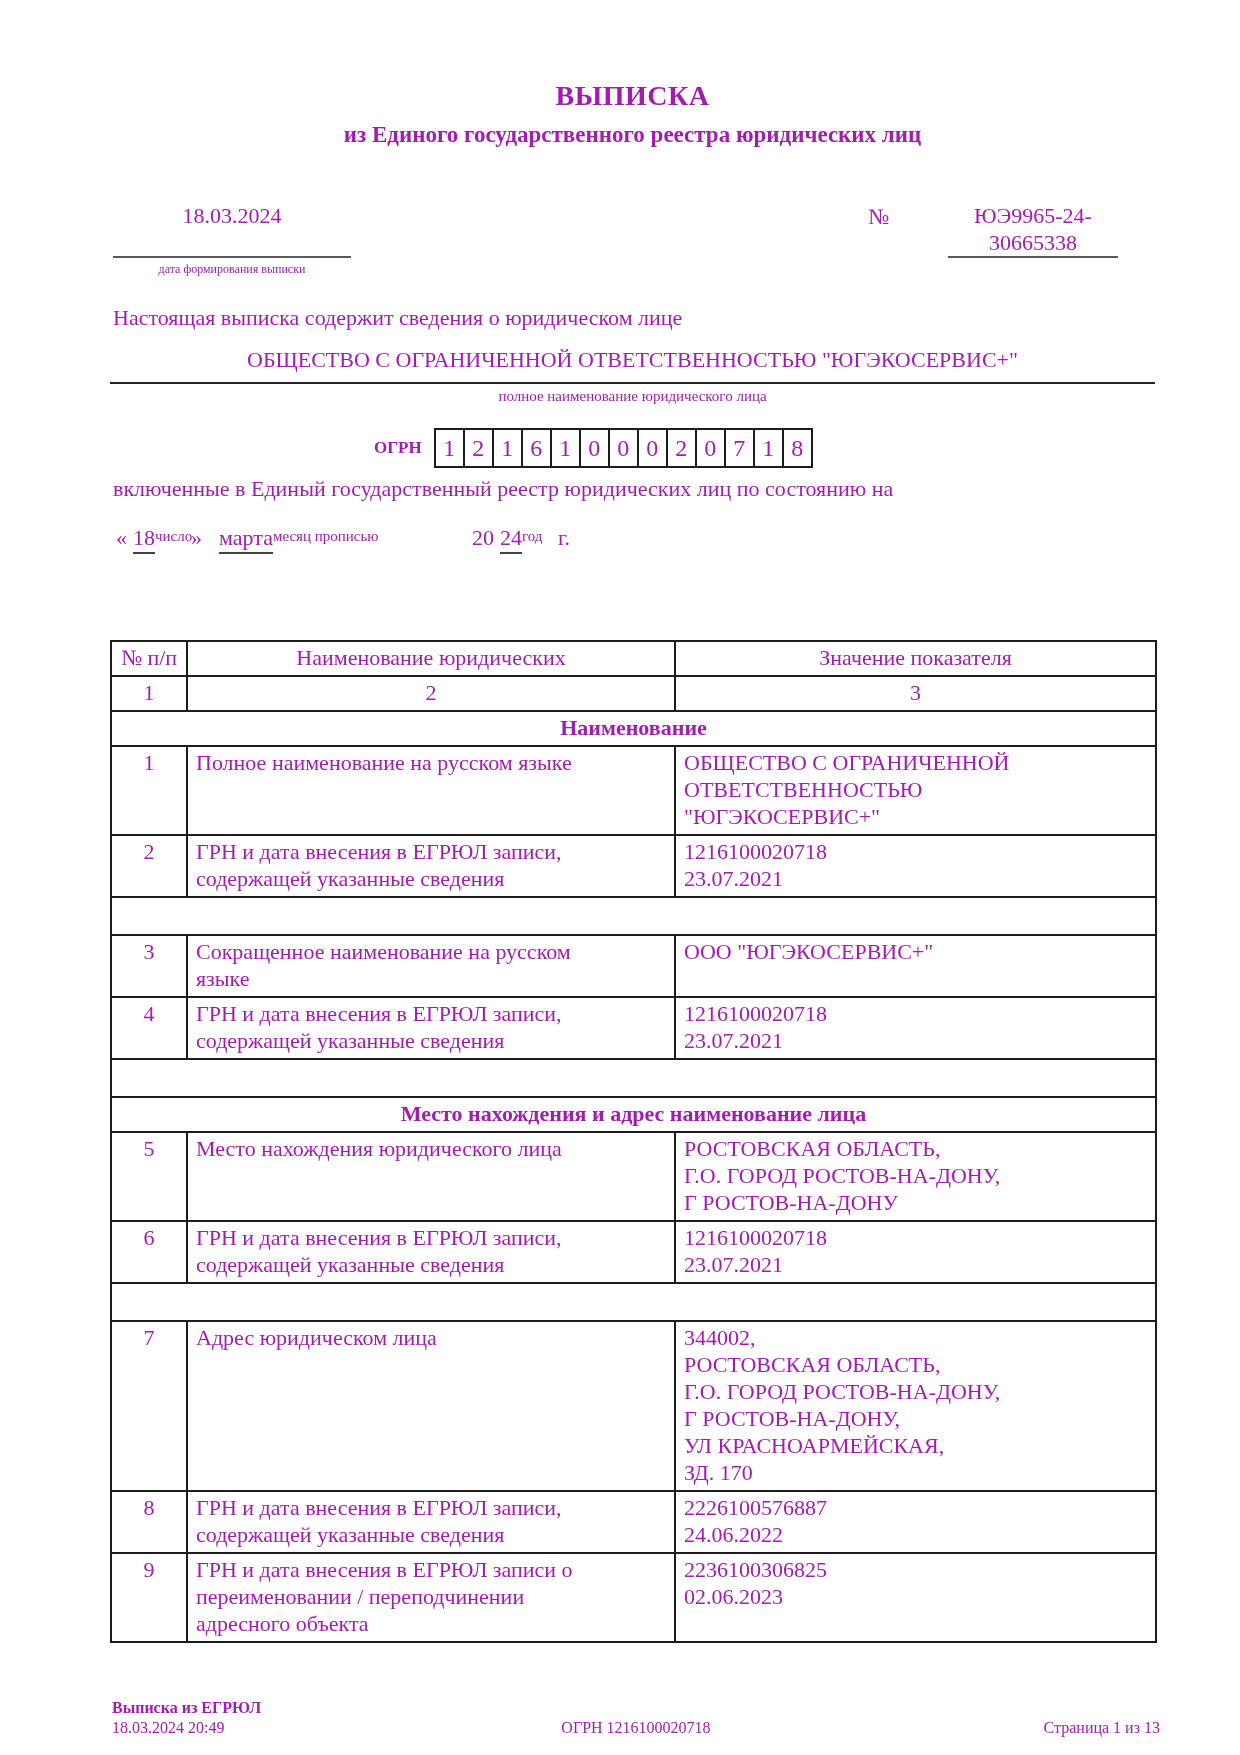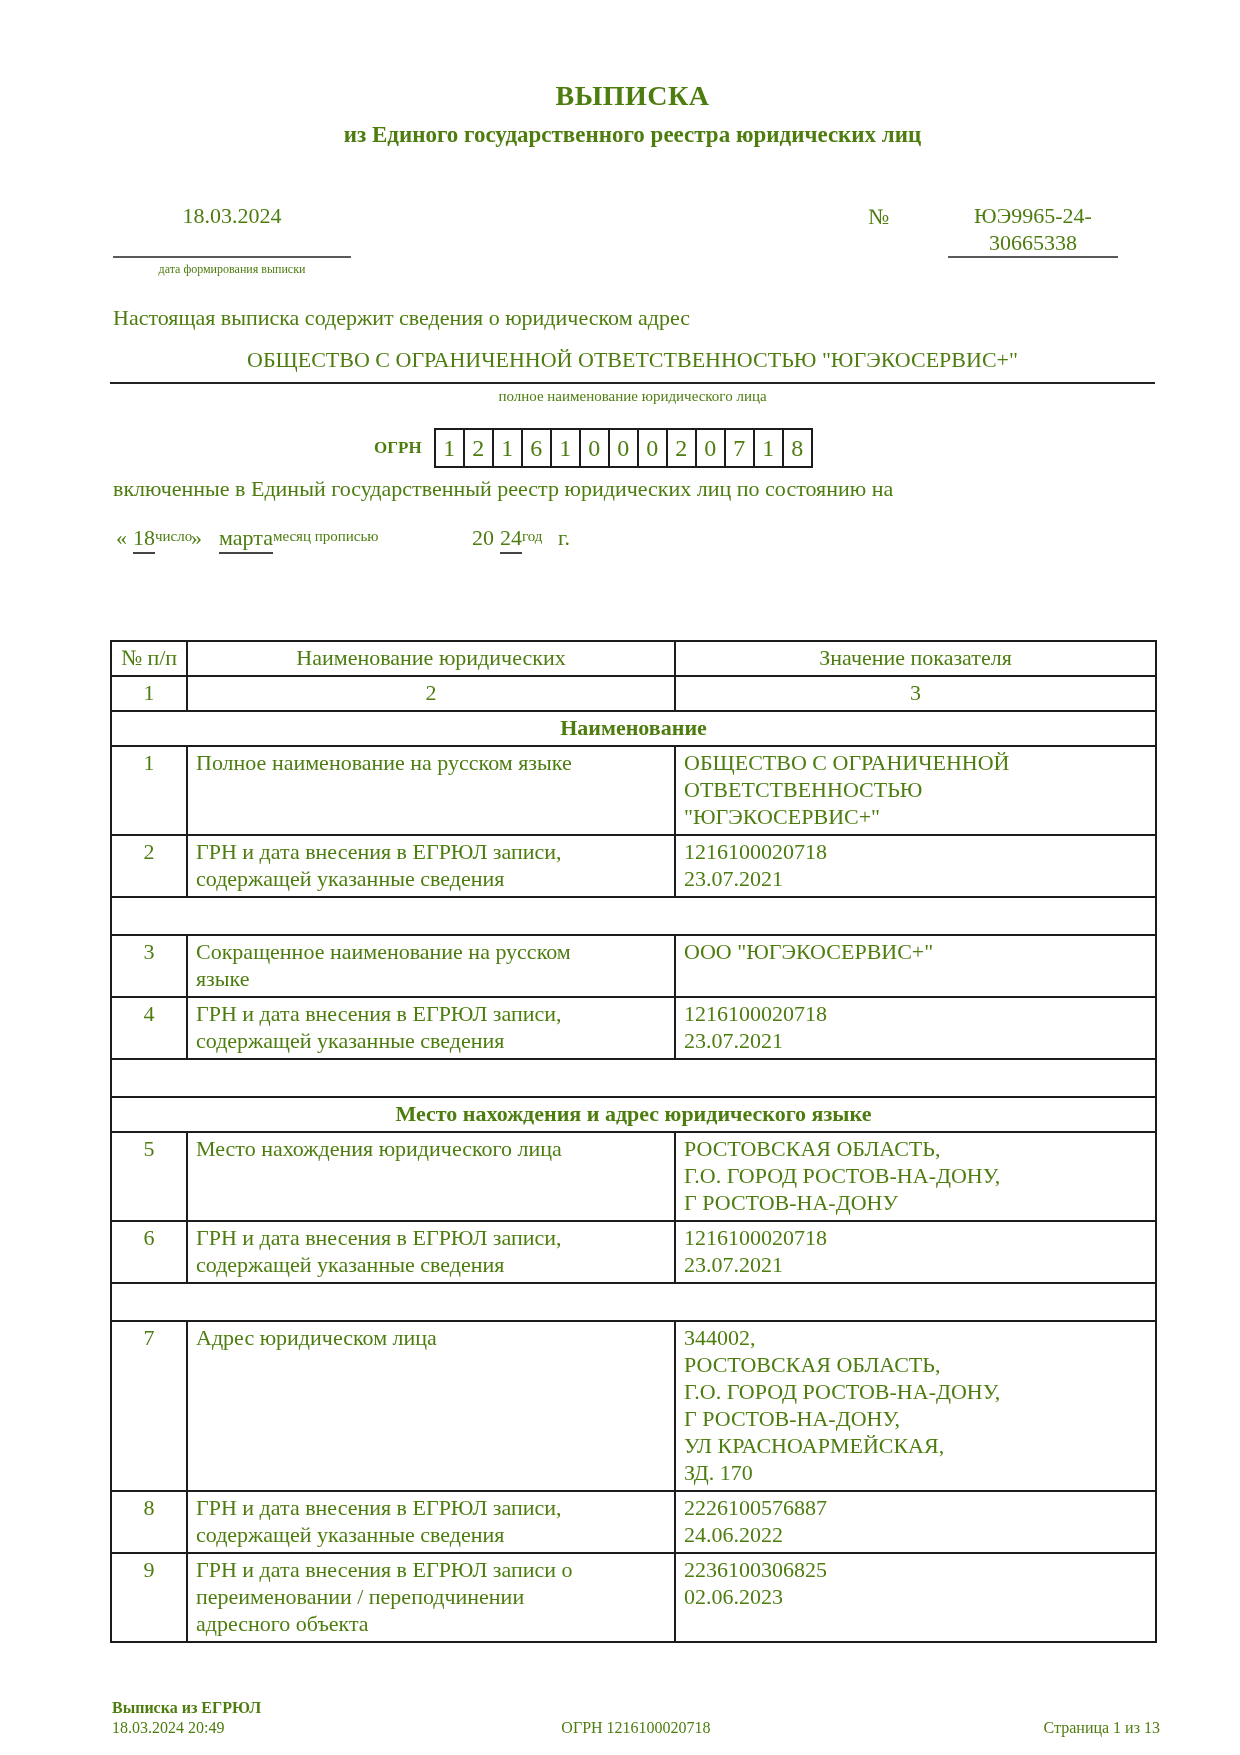--- a/index.html
+++ b/index.html
@@ -2,21 +2,21 @@
 <html><head>
 <meta charset="utf-8">
 <style>
   html,body { margin:0; padding:0; background:#e8e8e8; }
   .page {
     position:relative;
     width:1240px; height:1755px;
     margin:0 auto;
     background:#ffffff;
     font-family:"Liberation Serif","DejaVu Serif",serif;
-    color:#4d7c0f;
+    color:#a21caf;
     overflow:hidden;
   }
 
   
   .title {
     position:absolute; top:80px; left:110px; width:1045px;
     text-align:center; font-weight:bold; font-size:28px; letter-spacing:0.5px;
   }
   .subtitle {
     position:absolute; top:122px; left:110px; width:1045px;
@@ -113,21 +113,21 @@
     <div class="meta-date-value">18.03.2024</div>
     <div class="meta-date-caption">дата формирования выписки</div>
   </div>
 
   <div class="number-sign">№</div>
   <div class="meta-number-block">
     <div>ЮЭ9965-24-</div>
     <div>30665338</div>
   </div>
 
-  <div class="lead">Настоящая выписка содержит сведения о юридическом адрес</div>
+  <div class="lead">Настоящая выписка содержит сведения о юридическом лице</div>
 
   <div class="company-block">ОБЩЕСТВО С ОГРАНИЧЕННОЙ ОТВЕТСТВЕННОСТЬЮ "ЮГЭКОСЕРВИС+"</div>
   <div class="company-caption">полное наименование юридического лица</div>
 
   <div class="ogrn-row">
     <span class="ogrn-label">ОГРН</span>
     <span class="ogrn-boxes" id="ogrn-boxes">
         <span class="ogrn-box">1</span>
         <span class="ogrn-box">2</span>
         <span class="ogrn-box">1</span>
@@ -212,21 +212,21 @@
           <td class="num-cell">4</td>
           <td class="name-cell">ГРН и дата внесения в ЕГРЮЛ записи,
 содержащей указанные сведения</td>
           <td class="value-cell">1216100020718
 23.07.2021</td>
         </tr>
         <tr>
           <td colspan="3" class="spacer-cell"></td>
         </tr>
         <tr>
-          <td colspan="3" class="section-cell">Место нахождения и адрес юридического языке</td>
+          <td colspan="3" class="section-cell">Место нахождения и адрес наименование лица</td>
         </tr>
         <tr>
           <td class="num-cell">5</td>
           <td class="name-cell">Место нахождения юридического лица</td>
           <td class="value-cell">РОСТОВСКАЯ ОБЛАСТЬ,
 Г.О. ГОРОД РОСТОВ-НА-ДОНУ,
 Г РОСТОВ-НА-ДОНУ</td>
         </tr>
         <tr>
           <td class="num-cell">6</td>

